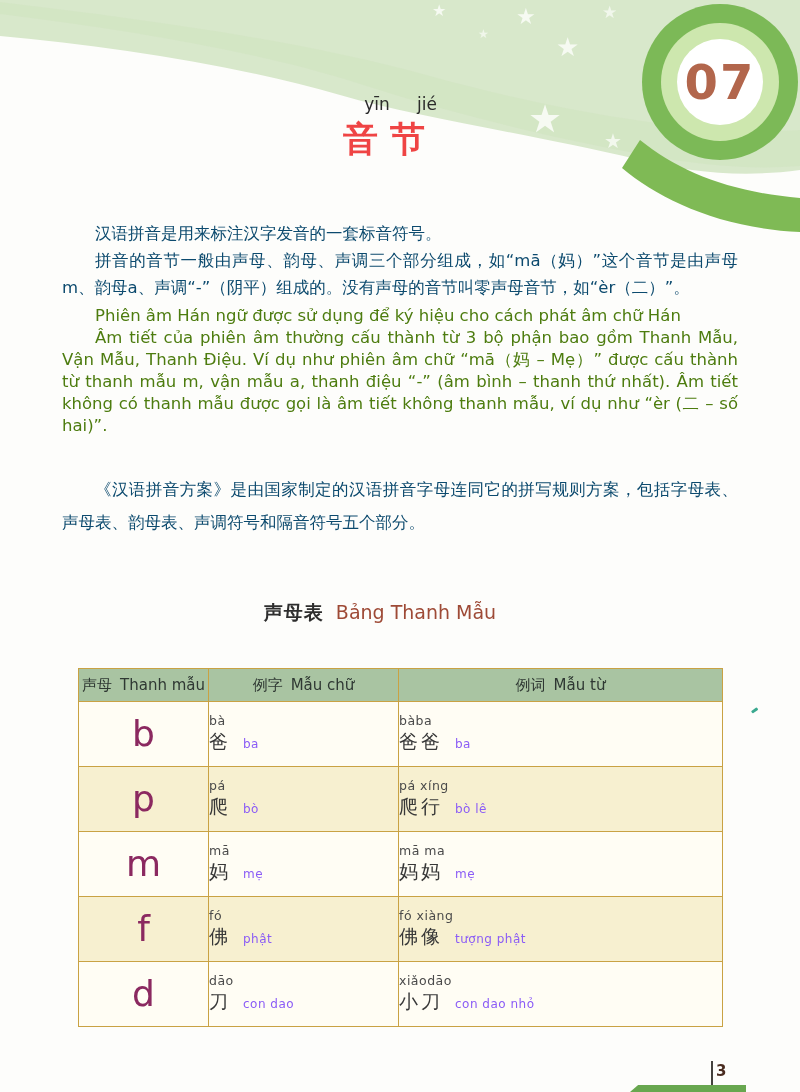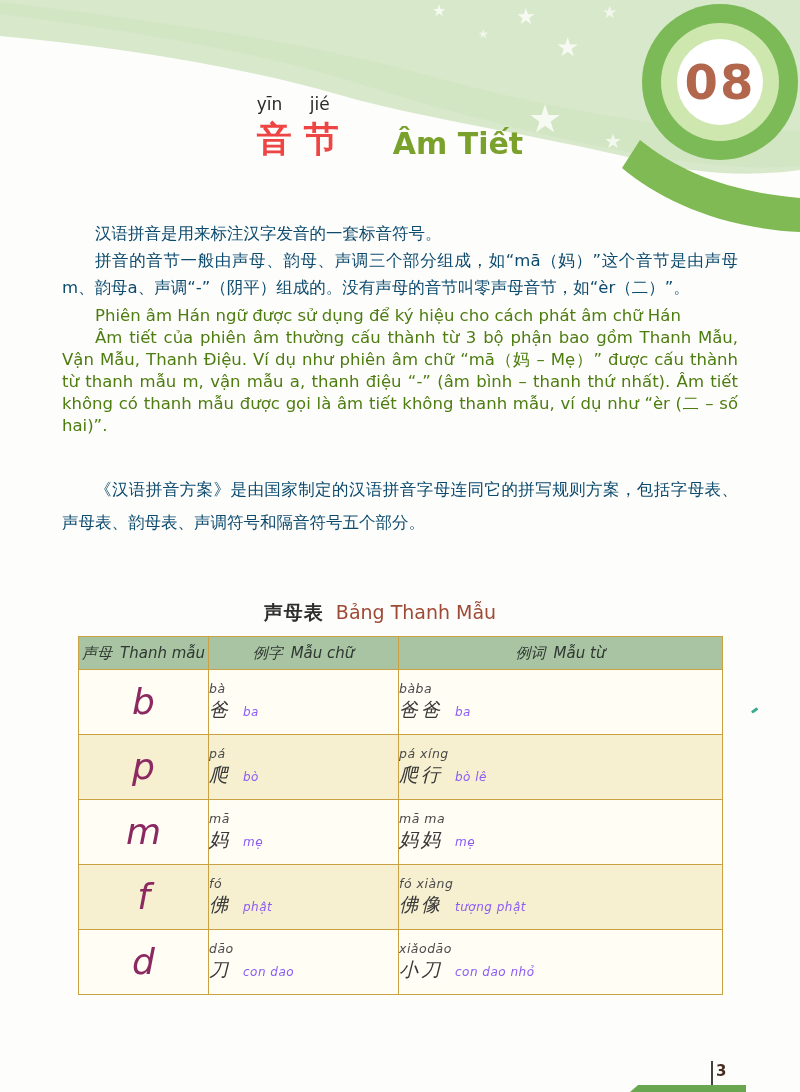--- a/index.html
+++ b/index.html
@@ -5,41 +5,41 @@
   html,body{margin:0;padding:0;background:#e9e9e9;}
   .page{position:relative;width:800px;height:1092px;margin:0 auto;background:#fdfdfb;overflow:hidden;
         font-family:"DejaVu Sans","Liberation Sans",sans-serif;}
   
   .header-art{position:absolute;top:0;left:0;width:800px;height:235px;}
   .badge-num{position:absolute;top:54px;left:684px;width:72px;text-align:center;
              font-size:48px;font-weight:bold;color:#b2664c;letter-spacing:2px;}
   
   .title-row{position:absolute;top:94px;left:0;width:100%;display:flex;justify-content:center;
              align-items:flex-end;gap:42px;transform:translateX(-10px);}
-  .title-cn{text-align:left;}
+  .title-cn{text-align:right;}
   .title-pinyin{font-size:17px;color:#2b2b2b;word-spacing:22px;margin-bottom:2px;}
   .title-hanzi{font-size:35px;font-weight:bold;color:#ef4444;letter-spacing:12px;}
   .title-vi{font-size:30px;font-weight:bold;color:#7aa12b;padding-bottom:2px;}
   
   .content{position:absolute;top:220px;left:62px;width:676px;}
   p{margin:0;}
   .cn{font-size:16.5px;line-height:27px;color:#0c4a6e;text-align:justify;text-indent:2em;}
   .vi{font-size:16.5px;line-height:22px;color:#4d7c0f;text-align:justify;text-indent:2em;}
   .gap-small{height:4px;}
   .gap-big{height:36px;}
   .cn-wide{line-height:33px;}
   .vi-italic{font-style:italic;}
   
   .table-title{position:absolute;top:600px;left:0;width:100%;display:flex;justify-content:center;
                gap:12px;align-items:baseline;transform:translateX(-20px);}
   .table-title .tt-cn{font-size:19px;font-weight:bold;color:#2e2e2e;letter-spacing:1px;}
   .table-title .tt-vi{font-size:19px;color:#9e4a36;}
   
-  table.initials{position:absolute;top:636px;left:78px;width:644px;border-collapse:collapse;
-                 table-layout:fixed;font-style:italic;}
+  table.initials{position:absolute;top:668px;left:78px;width:644px;border-collapse:collapse;
+                 table-layout:fixed;}
   table.initials td,table.initials th{border:1.6px solid #c9a243;padding:0;}
   thead th{background:#a9c4a2;height:32px;font-weight:normal;font-size:15px;color:#2f3833;}
   thead .hc{margin-right:8px;}
   tbody tr{height:65px;background:#fffdf4;}
   tbody tr:nth-child(even){background:#f7f0d0;}
   td.c-initial{text-align:center;vertical-align:middle;}
   .initial{font-size:36px;color:#8b2960;line-height:1;}
   td.c-ex{vertical-align:middle;padding-left:32px;}
   .py{font-size:12.5px;color:#4a4a4a;margin-bottom:1px;letter-spacing:0.5px;}
   .hz{font-size:19px;color:#383838;letter-spacing:3px;}
@@ -72,28 +72,27 @@
       <text x="652" y="66" font-size="13" opacity="0.75">★</text>
       <text x="686" y="26" font-size="24" opacity="0.9">★</text>
     </g>
 
     <path d="M640,140 C680,172 730,192 800,198 L800,232 C720,228 660,200 622,168 Z" fill="#7fba55"></path>
 
     <circle cx="720" cy="82" r="78" fill="#7cb957"></circle>
     <circle cx="720" cy="82" r="59" fill="#cde7ae"></circle>
     <circle cx="720" cy="82" r="43" fill="#ffffff"></circle>
   </svg>
-  <div class="badge-num">08</div>
+  <div class="badge-num">07</div>
 
   <div class="title-row">
     <div class="title-cn">
       <div class="title-pinyin">yīn jié</div>
       <div class="title-hanzi">音节</div>
     </div>
-    <div class="title-vi">Âm Tiết</div>
   </div>
 
   <div class="content">
     <p class="cn">汉语拼音是用来标注汉字发音的一套标音符号。</p>
     <p class="cn">拼音的音节一般由声母、韵母、声调三个部分组成，如“mā（妈）”这个音节是由声母m、韵母a、声调“-”（阴平）组成的。没有声母的音节叫零声母音节，如“èr（二）”。</p>
     <div class="gap-small"></div>
     <p class="vi">Phiên âm Hán ngữ được sử dụng để ký hiệu cho cách phát âm chữ Hán</p>
     <p class="vi">Âm tiết của phiên âm thường cấu thành từ 3 bộ phận bao gồm Thanh Mẫu, Vận Mẫu, Thanh Điệu. Ví dụ như phiên âm chữ “mā（妈 – Mẹ）” được cấu thành từ thanh mẫu m, vận mẫu a, thanh điệu “-” (âm bình – thanh thứ nhất). Âm tiết không có thanh mẫu được gọi là âm tiết không thanh mẫu, ví dụ như “èr (二 – số hai)”.</p>
     <div class="gap-big"></div>
     <p class="cn cn-wide">《汉语拼音方案》是由国家制定的汉语拼音字母连同它的拼写规则方案，包括字母表、声母表、韵母表、声调符号和隔音符号五个部分。</p>

